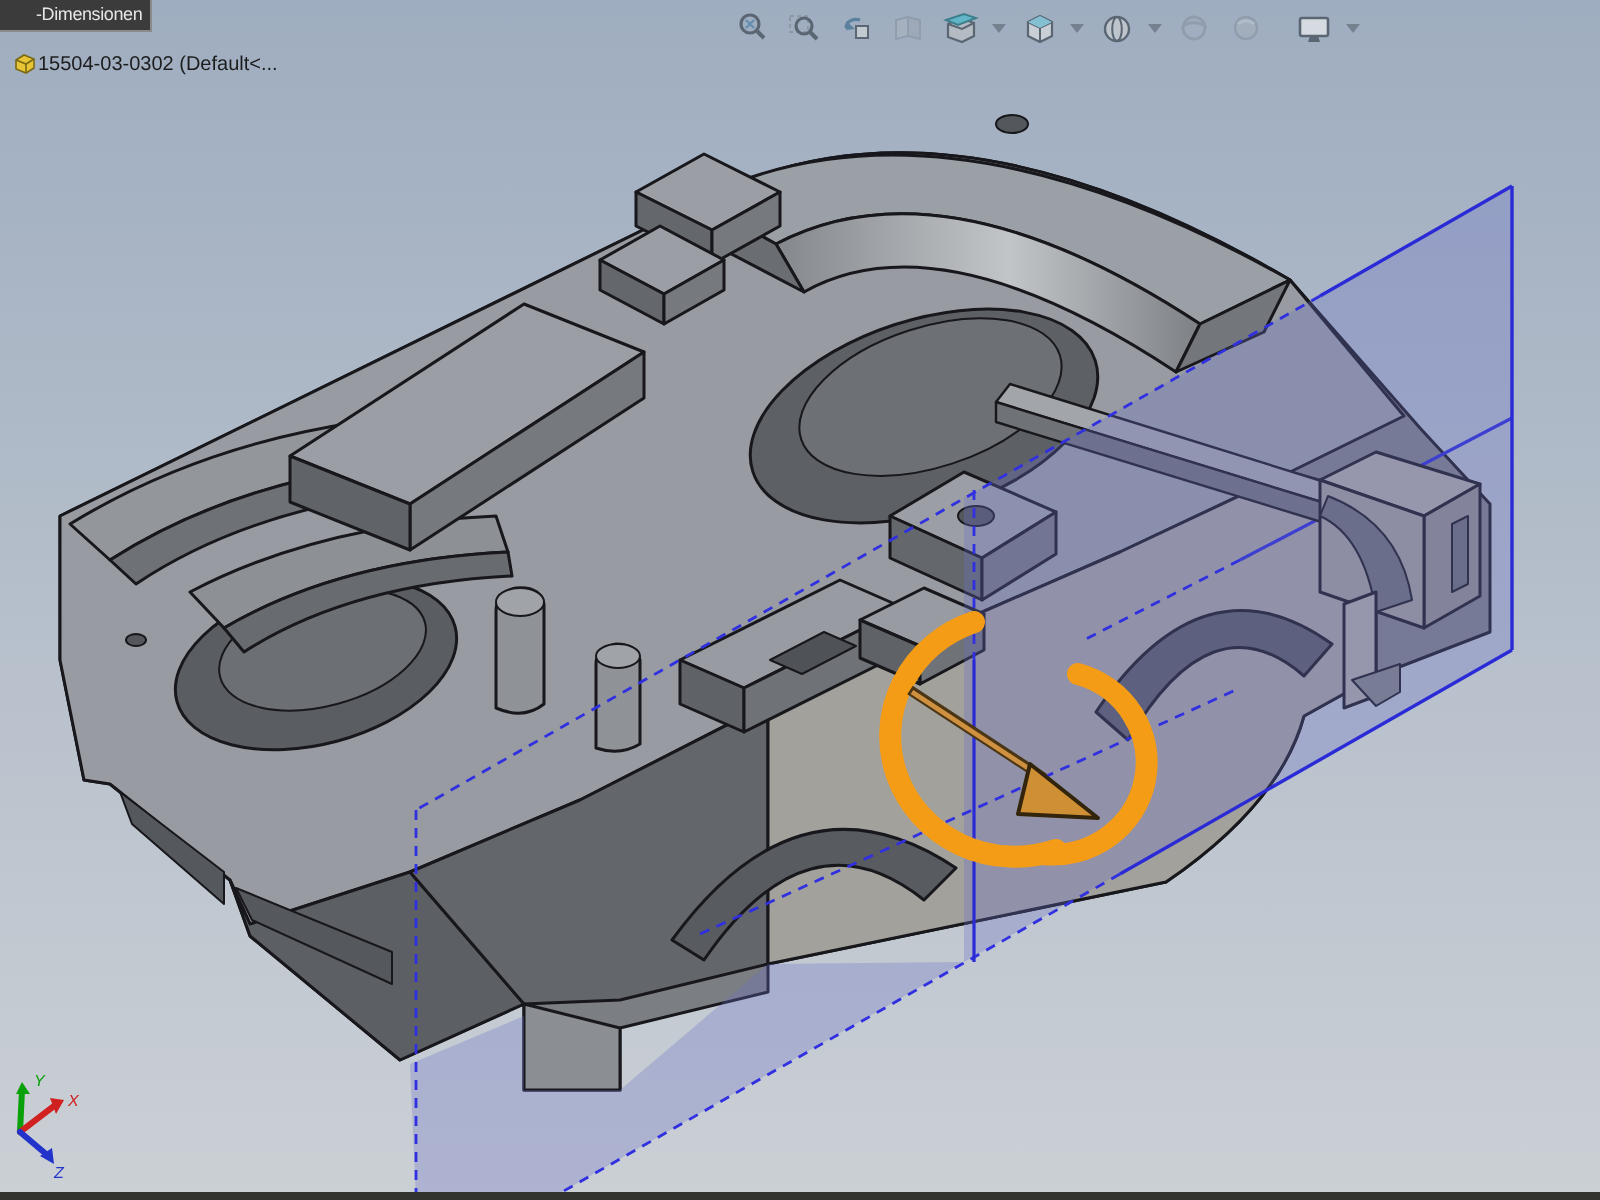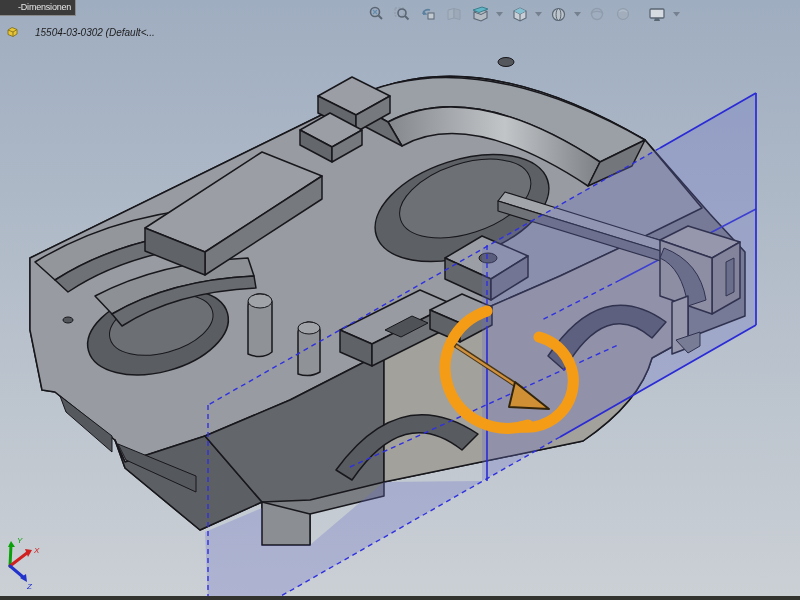--- a/index.html
+++ b/index.html
@@ -7,22 +7,22 @@
   #stage{position:absolute;inset:0;width:800px;height:600px;}
   
   #view{position:absolute;left:0;top:0;}
   
   #tabbar{position:absolute;left:0;top:0;display:flex;z-index:30;}
   .doc-tab{height:15px;line-height:15px;background:#3b3b3b;color:#e6e6e6;font-size:9px;
            padding:0 7px;border:1px solid #8a8a8a;border-top:none;white-space:nowrap;
            letter-spacing:-0.2px;cursor:default;}
   .doc-tab.first{border-left:none;padding-left:18px;max-width:50px;overflow:hidden;}
   
-  #tree-root{position:absolute;left:6px;top:26px;display:flex;align-items:center;gap:16px;z-index:30;
-             font-size:10px;color:#1d1d1d;font-style:italic;}
+  #tree-root{position:absolute;left:6px;top:26px;display:flex;align-items:center;gap:0;z-index:30;
+             font-size:10px;color:#1d1d1d;}
   
   #hud{position:absolute;left:366px;top:4px;display:flex;align-items:center;gap:6px;z-index:30;}
   .hud-ic{width:20px;height:20px;display:flex;align-items:center;justify-content:center;opacity:.85;}
   .hud-ic.dis{opacity:.38;}
   .caret{width:7px;height:20px;display:flex;align-items:center;justify-content:center;opacity:.6;}
   .caret svg{display:block;}
   
   #bottom-strip{position:absolute;left:0;top:596px;width:800px;height:4px;background:#32322f;z-index:25;}
 </style>
 </head>

